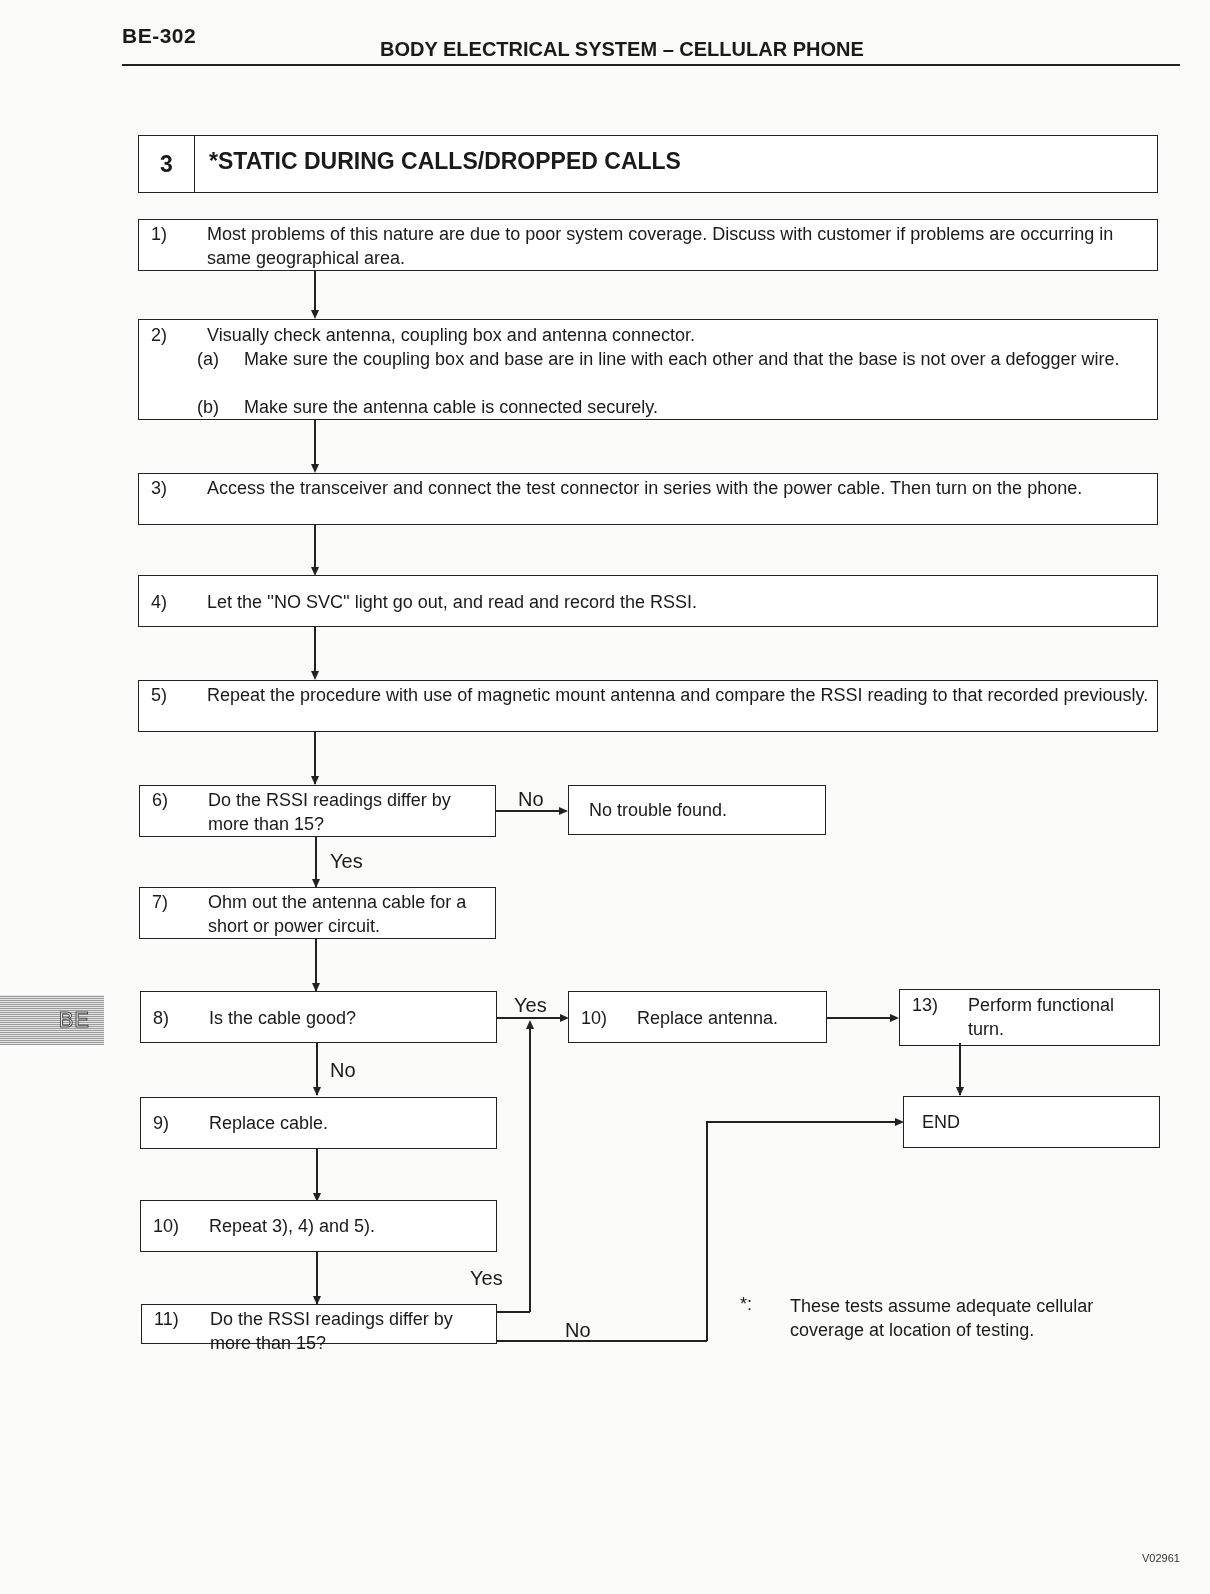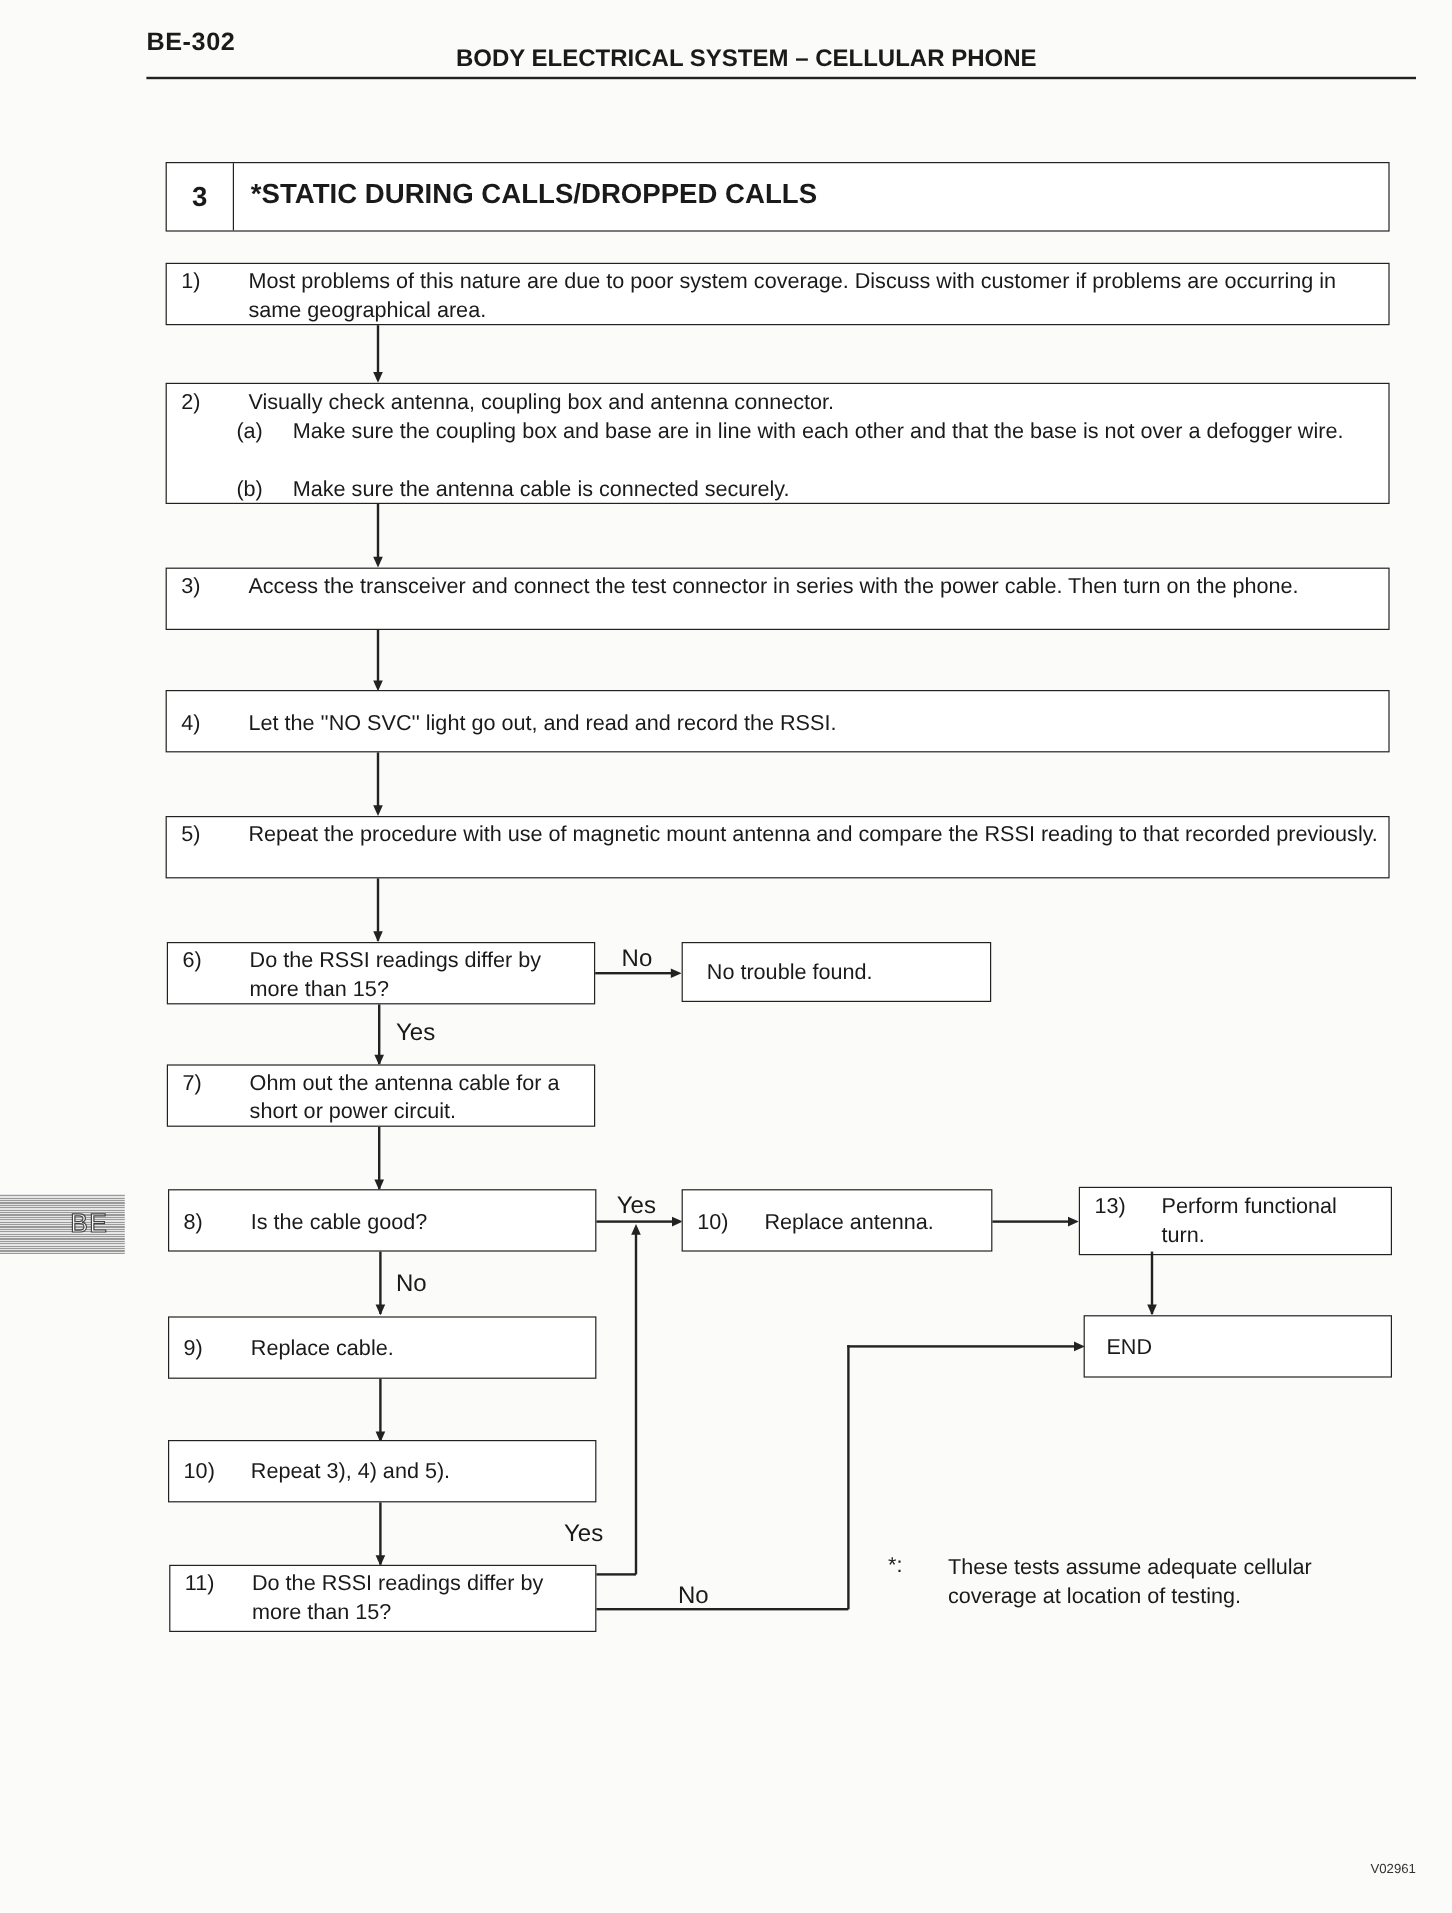--- a/index.html
+++ b/index.html
@@ -140,21 +140,21 @@
 <div class="vline" style="left:316px;top:1149px;height:52px;"></div>
 <div class="arrow-down" style="left:313px;top:1193px;"></div>
 
 <div class="box" style="left:140px;top:1200px;width:357px;height:52px;">
   <span class="num" style="top:13px;">10)</span>
   <span class="txt" style="top:13px;">Repeat 3), 4) and 5).</span>
 </div>
 <div class="vline" style="left:316px;top:1252px;height:52px;"></div>
 <div class="arrow-down" style="left:313px;top:1296px;"></div>
 
-<div class="box" style="left:141px;top:1304px;width:356px;height:56px;">
+<div class="box" style="left:141px;top:1304px;width:356px;height:40px;">
   <span class="num" style="top:2px;">11)</span>
   <span class="txt" style="top:2px;">Do the RSSI readings differ by more than 15?</span>
 </div>
 
 <div class="hline" style="left:497px;top:1311px;width:33px;"></div>
 <div class="vline" style="left:529px;top:1028px;height:284px;"></div>
 <div class="arrow-up" style="left:526px;top:1020px;"></div>
 <div class="lbl" style="left:470px;top:1267px;">Yes</div>
 
 <div class="hline" style="left:497px;top:1340px;width:210px;"></div>

